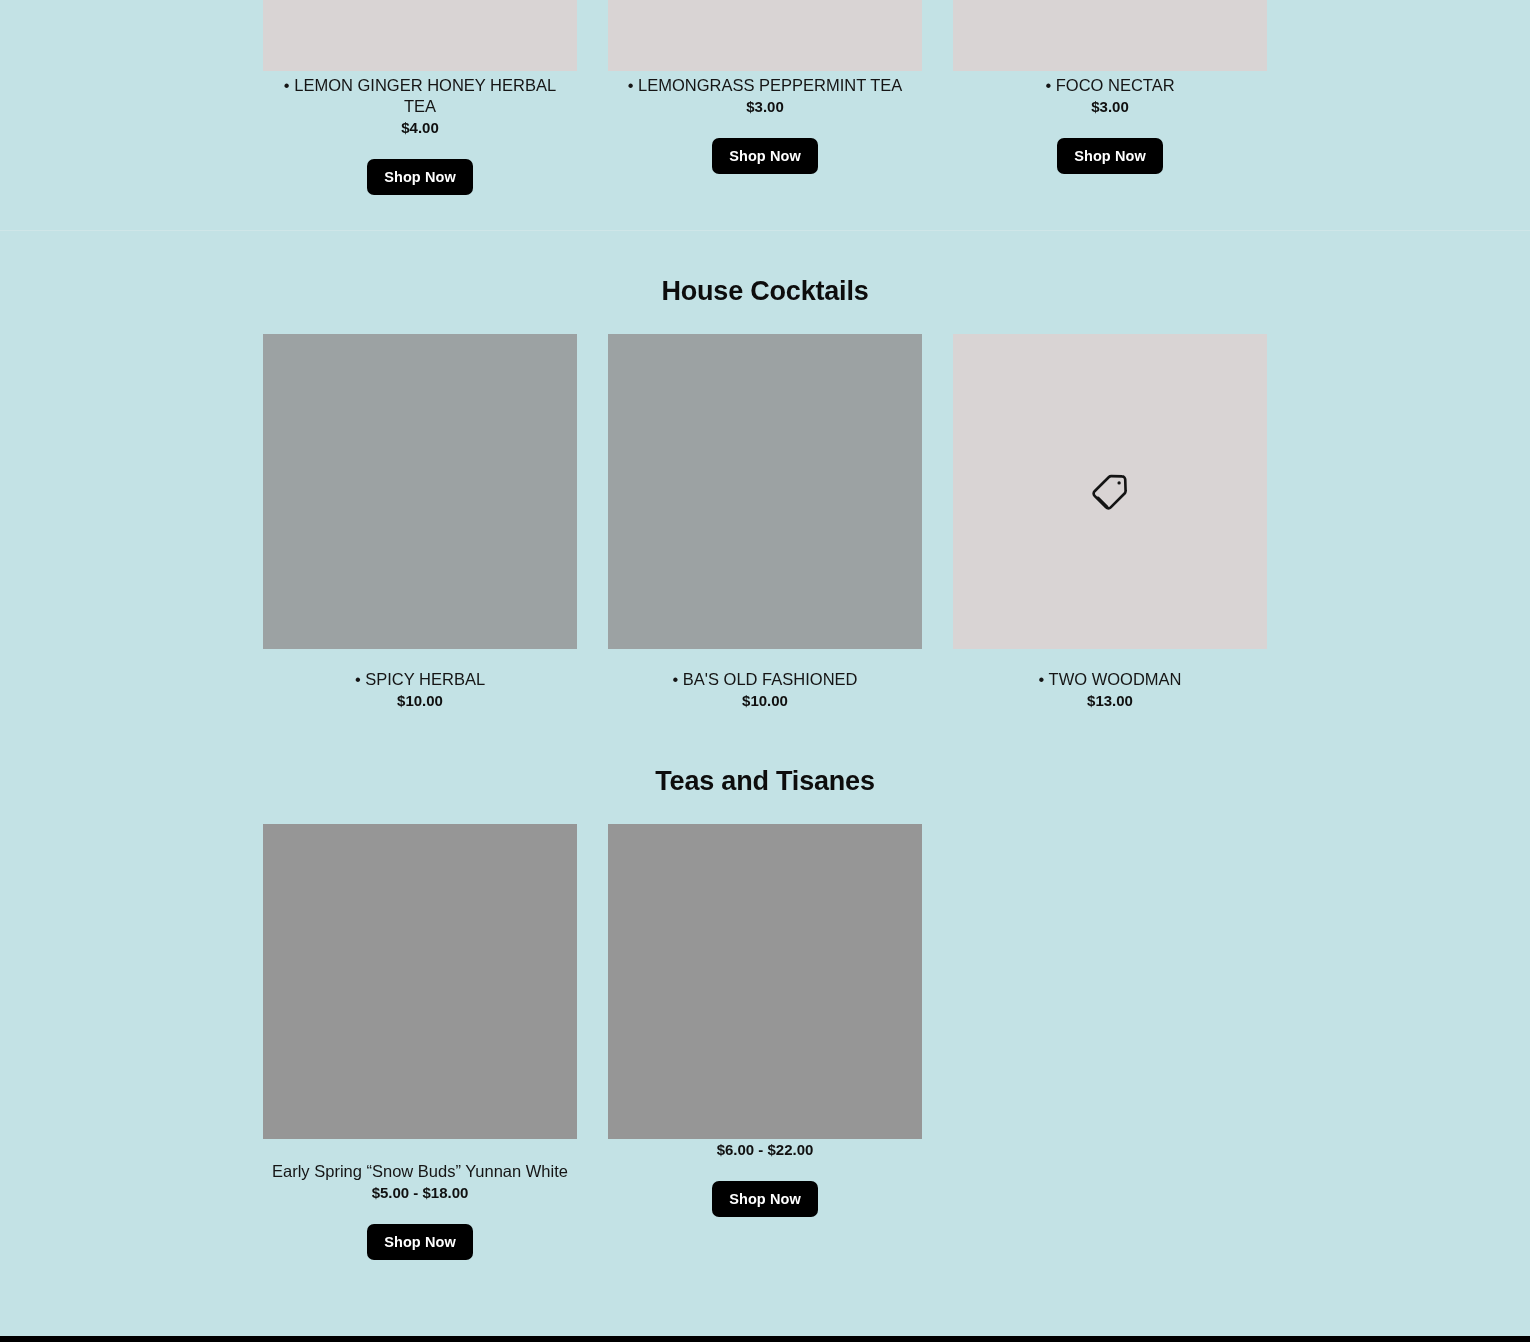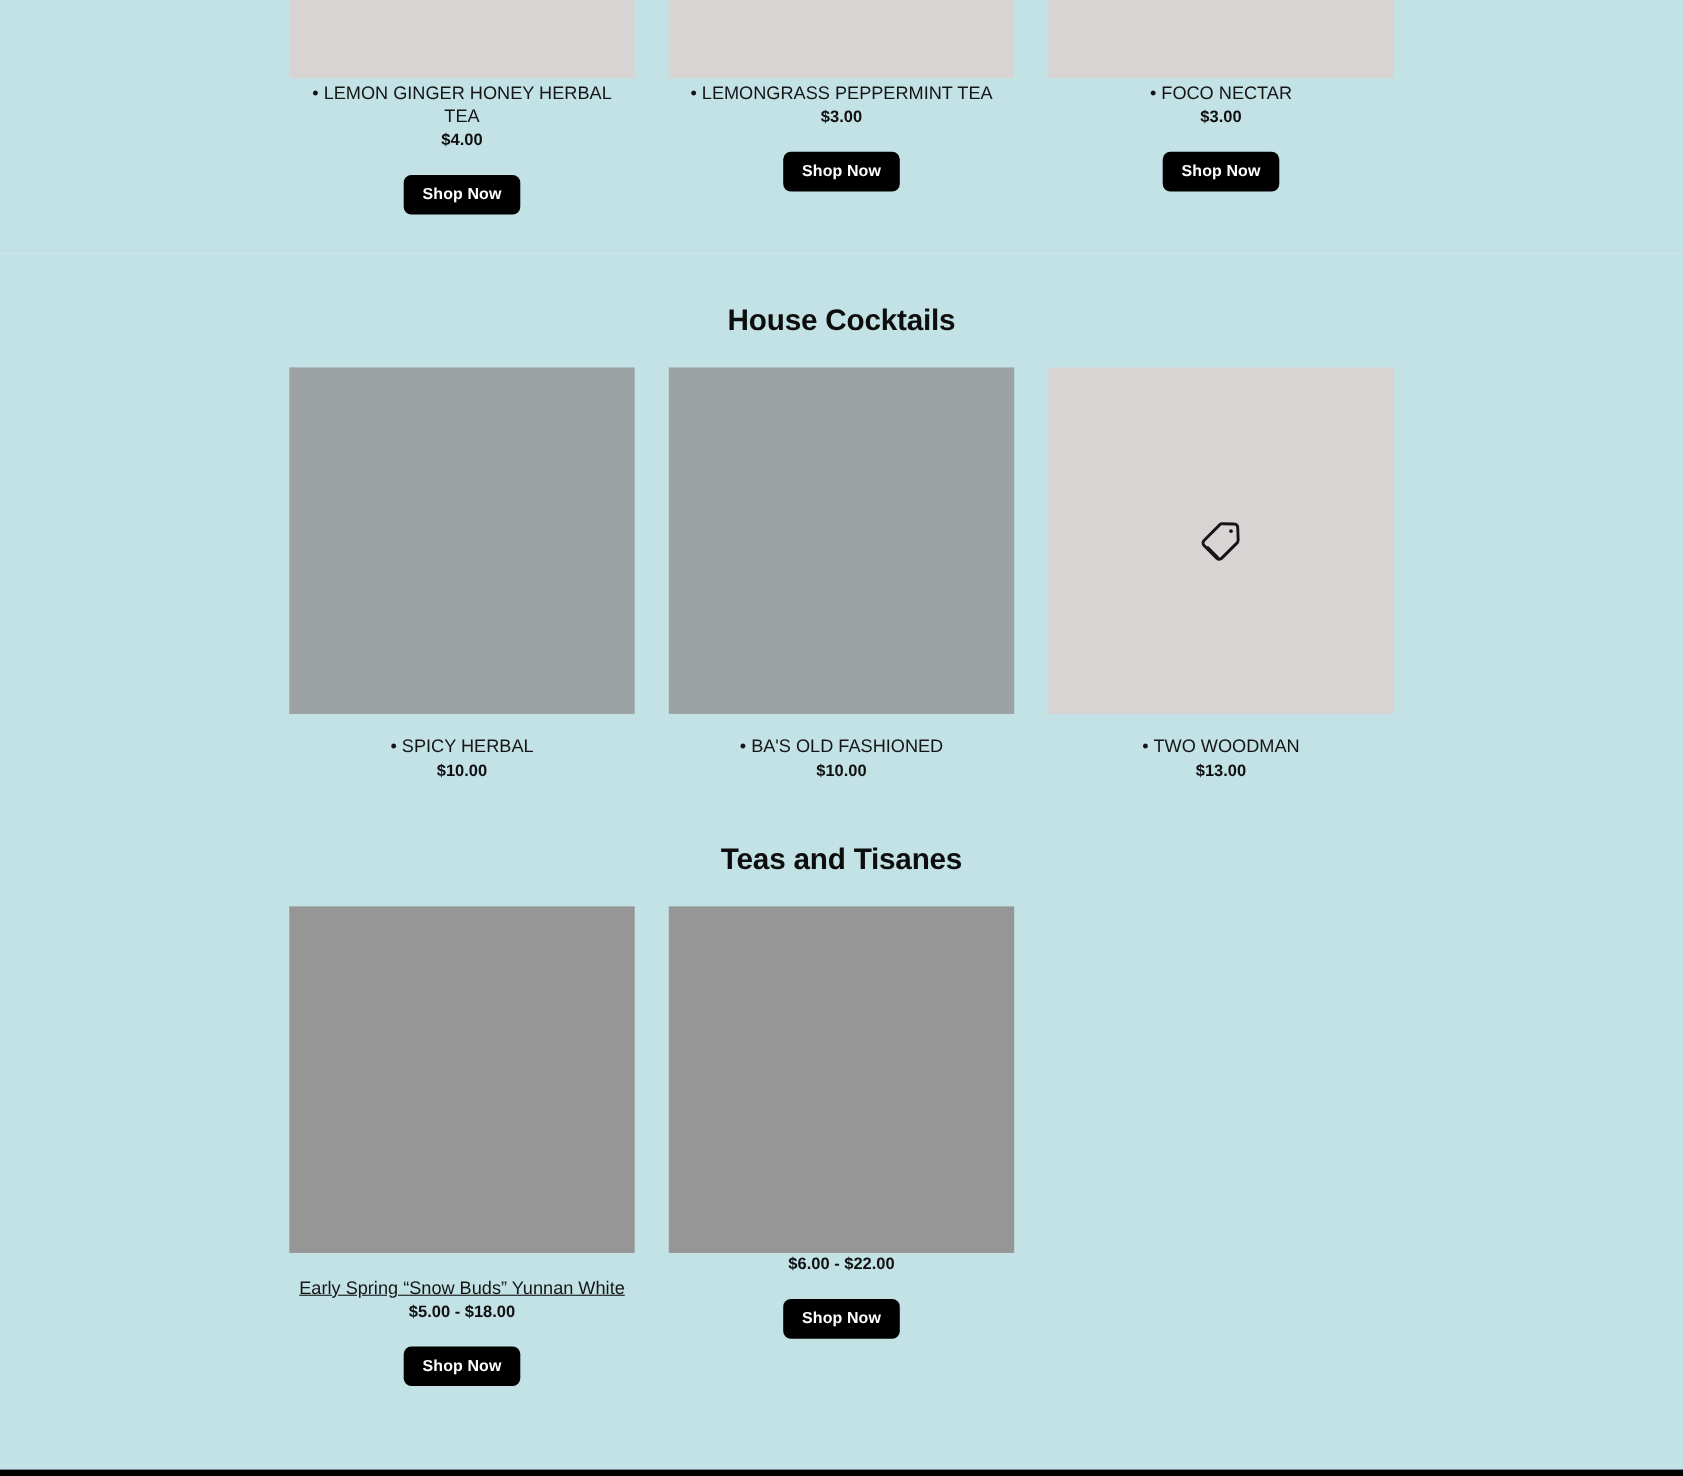--- a/index.html
+++ b/index.html
@@ -138,21 +138,21 @@
 
   
   .teas-section {
     position: absolute;
     top: 748px;
     left: 0;
     margin-top: 18px;
   }
   .teas-section .grid { margin-top: 27px; }
   .teas-section .thumb { height: 315px; }
-  .teas-section .product-name { margin-top: 22px; text-decoration: underline; }
+  .teas-section .product-name { margin-top: 22px; }
   .teas-section .shop-btn { margin-top: 21px; }
 
   .footer-bar {
     position: absolute;
     left: 0;
     top: 1336px;
     width: 1530px;
     height: 6px;
     background: #000000;
   }

